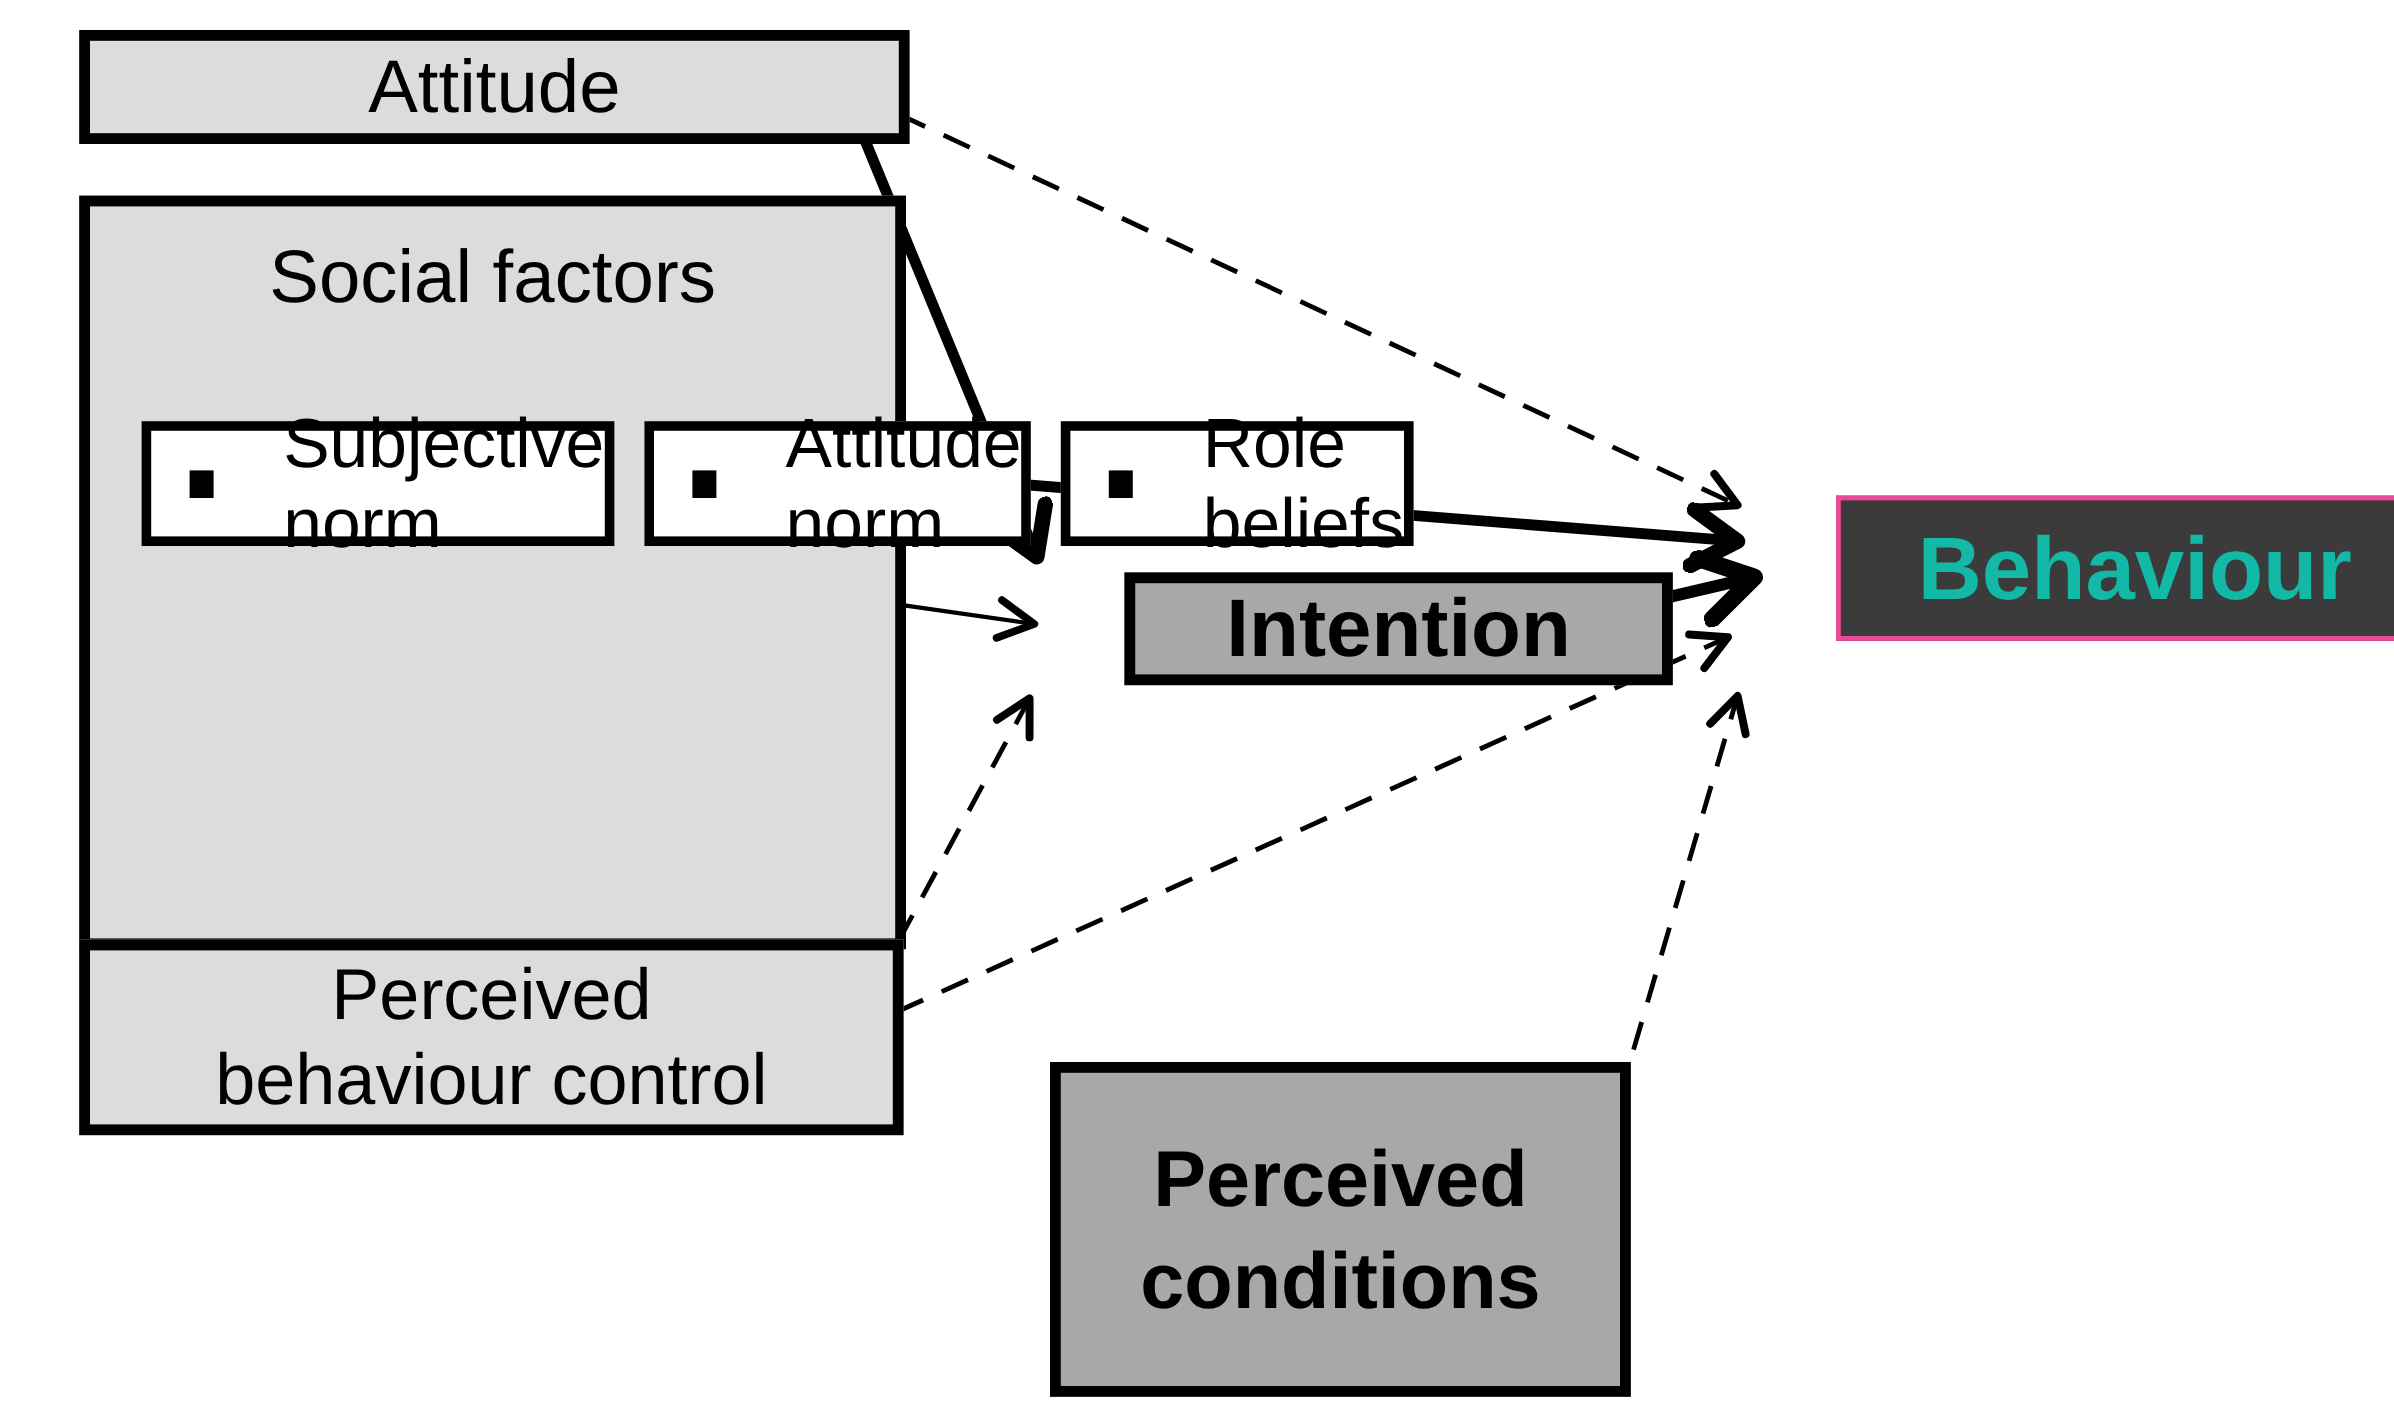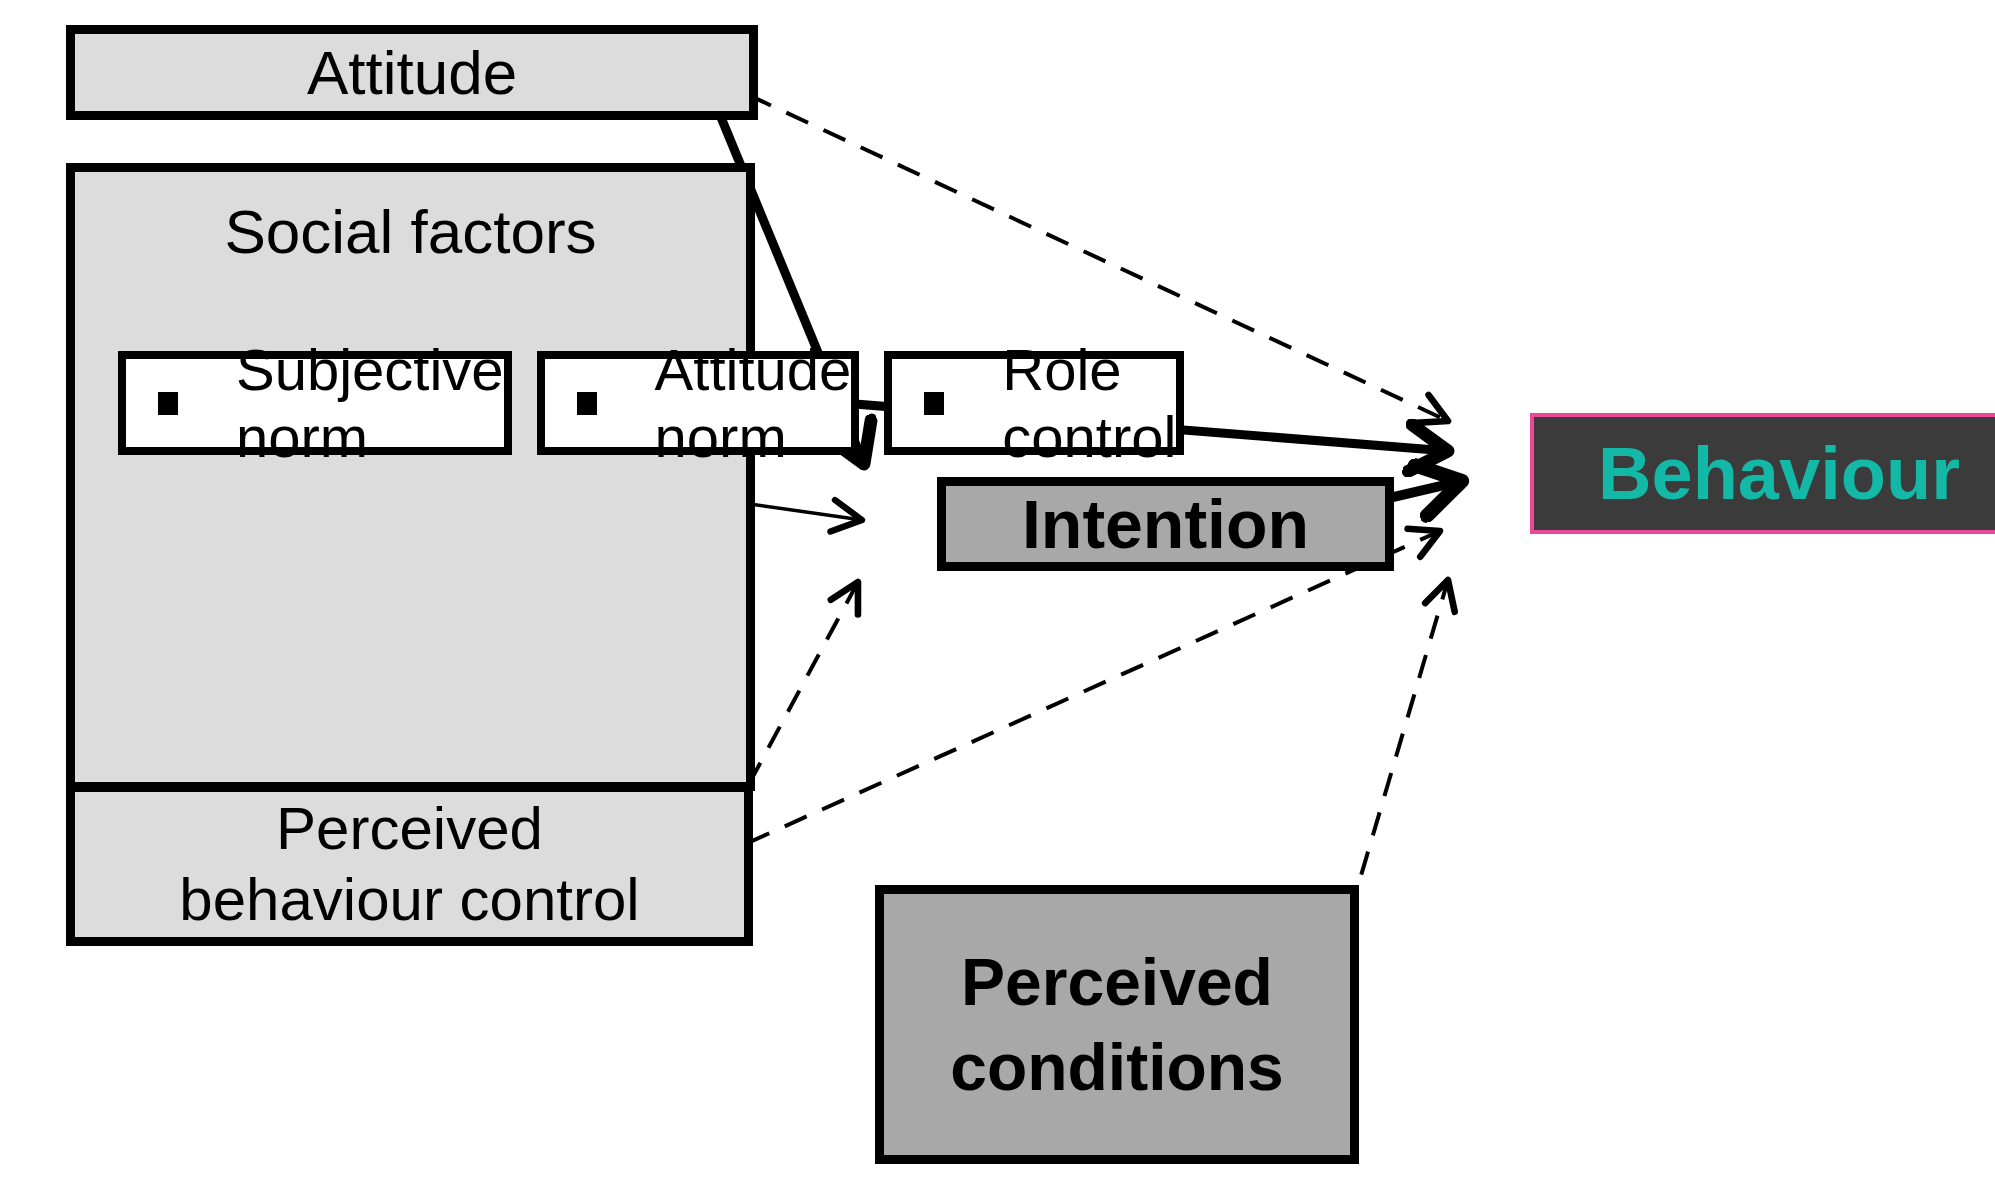--- a/index.html
+++ b/index.html
@@ -161,21 +161,21 @@
       <div class="social-item node-white">
         <span class="bullet"></span>
         <span>Subjective norm</span>
       </div>
       <div class="social-item node-white">
         <span class="bullet"></span>
         <span>Attitude norm</span>
       </div>
       <div class="social-item node-white">
         <span class="bullet"></span>
-        <span>Role control</span>
+        <span>Role beliefs</span>
       </div>
     </div>
   </div>
 
   <div class="node node-light pbc">
     <span>Perceived</span>
     <span>behaviour control</span>
   </div>
 
   <div class="node node-mid intention">

